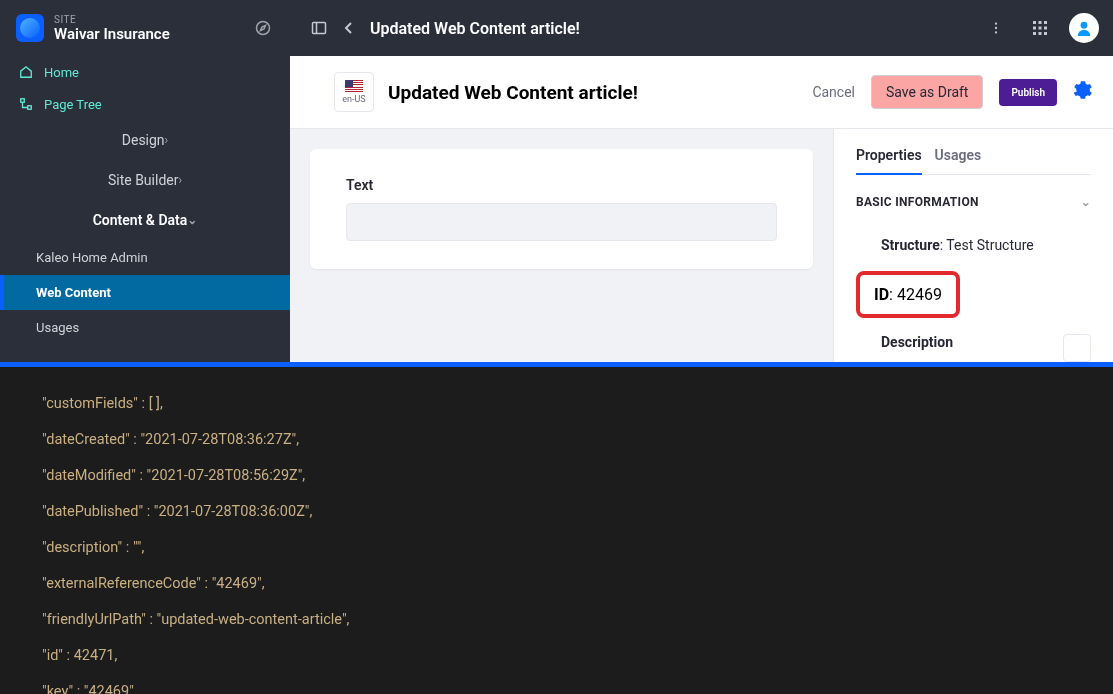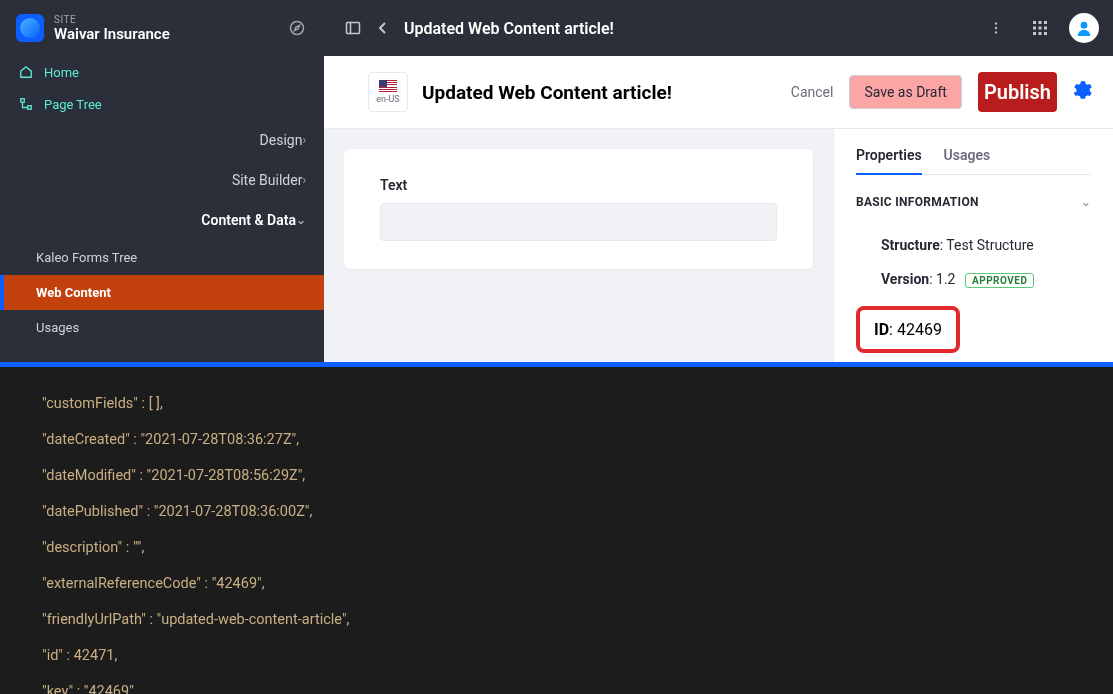--- a/index.html
+++ b/index.html
@@ -1,59 +1,59 @@
 <!DOCTYPE html>
 <html><head>
 <meta charset="utf-8">
 <style>
 * { margin: 0; padding: 0; box-sizing: border-box; font-family: -apple-system, BlinkMacSystemFont, "Segoe UI", Roboto, sans-serif; }
 body { width: 1113px; height: 694px; overflow: hidden; display: flex; flex-direction: column; }
 .app-top { display: flex; height: 362px; }
-.sidebar { width: 324px; background: #2b2f3a; color: #fff; display: flex; flex-direction: column; position: relative; }
+.sidebar { width: 290px; background: #2b2f3a; color: #fff; display: flex; flex-direction: column; position: relative; }
 .site-header { display: flex; align-items: center; padding: 12px 16px; height: 56px; }
 .site-logo { width: 28px; height: 28px; border-radius: 6px; background: #0b5fff; display: flex; align-items: center; justify-content: center; margin-right: 10px; position: relative; }
 .site-logo::after { content: ""; width: 20px; height: 20px; border-radius: 50%; background: linear-gradient(135deg, #4db5ff 0%, #0b5fff 100%); }
 .site-text { flex: 1; }
 .site-label { font-size: 10px; text-transform: uppercase; letter-spacing: 0.5px; color: #a0a3ab; }
 .site-name { font-size: 15px; font-weight: 600; }
 .site-action { width: 22px; height: 22px; display: flex; align-items: center; justify-content: center; color: #a0a3ab; cursor: pointer; }
 .side-item { display: flex; align-items: center; padding: 8px 18px; font-size: 13px; color: #5eead4; cursor: pointer; }
 .side-item .ic { width: 16px; height: 16px; margin-right: 10px; display: flex; align-items: center; justify-content: center; }
-.side-section { display: flex; align-items: center; justify-content: flex-end; padding: 12px 18px; font-size: 14px; color: #d0d2d8; cursor: pointer; }
+.side-section { display: flex; align-items: center; justify-content: center; padding: 12px 18px; font-size: 14px; color: #d0d2d8; cursor: pointer; }
 .side-section.active { font-weight: 600; color: #fff; }
 .side-sub { padding: 10px 18px 10px 36px; font-size: 13px; color: #d0d2d8; cursor: pointer; }
-.side-sub.active { font-weight: 700; color: #fff; border-left: 4px solid #0b5fff; padding-left: 32px; background: #c2410c; }
+.side-sub.active { font-weight: 700; color: #fff; border-left: 4px solid #0b5fff; padding-left: 32px; background: #0369a1; }
 .chev { font-size: 12px; color: #a0a3ab; }
 
 .main { flex: 1; display: flex; flex-direction: column; background: #f1f2f5; }
 .topbar { height: 56px; background: #2b2f3a; display: flex; align-items: center; padding: 0 14px; color: #fff; }
 .topbar .tb-btn { width: 30px; height: 30px; display: flex; align-items: center; justify-content: center; cursor: pointer; color: #c5c8d0; }
 .topbar .title { font-size: 16px; font-weight: 600; margin-left: 6px; flex: 1; }
 .topbar .right { display: flex; align-items: center; gap: 14px; }
 .topbar .avatar { width: 30px; height: 30px; border-radius: 50%; background: #fff; display: flex; align-items: center; justify-content: center; }
 
 .action-row { background: #fff; padding: 16px 20px; display: flex; align-items: center; gap: 14px; border-bottom: 1px solid #e7e7ed; }
 .locale-badge { width: 40px; height: 40px; border: 1px solid #e7e7ed; border-radius: 4px; display: flex; flex-direction: column; align-items: center; justify-content: center; font-size: 9px; color: #6b6c7e; cursor: pointer; margin-left: 24px; }
 .flag { width: 18px; height: 12px; background: linear-gradient(to bottom, #b22234 0%, #b22234 8%, #fff 8%, #fff 15%, #b22234 15%, #b22234 23%, #fff 23%, #fff 31%, #b22234 31%, #b22234 38%, #fff 38%, #fff 46%, #b22234 46%, #b22234 54%, #fff 54%, #fff 62%, #b22234 62%, #b22234 69%, #fff 69%, #fff 77%, #b22234 77%, #b22234 85%, #fff 85%, #fff 92%, #b22234 92%); position: relative; display: inline-block; margin-bottom: 2px; }
 .flag::before { content: ""; position: absolute; left: 0; top: 0; width: 8px; height: 6.5px; background: #3c3b6e; }
 .page-title { font-size: 19px; font-weight: 700; flex: 1; }
 .action-btns { display: flex; align-items: center; gap: 16px; }
 .btn-link { color: #6b6c7e; cursor: pointer; font-size: 14px; }
 .btn-outline { padding: 8px 14px; border: 1px solid #cdced9; border-radius: 4px; background: #fca5a5; font-size: 14px; color: #272833; cursor: pointer; }
-.btn-primary { padding: 8px 6px; border-radius: 4px; background: #b91c1c; color: #fff; border: none; font-size: 20px; font-weight: 600; cursor: pointer; }
+.btn-primary { padding: 8px 12px; border-radius: 4px; background: #4c1d95; color: #fff; border: none; font-size: 10px; font-weight: 600; cursor: pointer; }
 .gear { font-size: 18px; color: #0b5fff; cursor: pointer; }
 
 .content-row { display: flex; flex: 1; overflow: hidden; }
 .editor-area { flex: 1; padding: 20px; overflow: auto; }
 .editor-card { background: #fff; border-radius: 6px; padding: 28px 36px; box-shadow: 0 1px 2px rgba(0,0,0,0.05); }
 .field-label { font-size: 14px; font-weight: 600; color: #272833; margin-bottom: 10px; }
 .text-input { width: 100%; height: 38px; background: #f1f2f5; border: 1px solid #e7e7ed; border-radius: 4px; padding: 0 12px; }
 
 .props-panel { width: 280px; background: #fff; border-left: 1px solid #e7e7ed; padding: 18px 22px; overflow: auto; }
-.tabs { display: flex; gap: 22px; border-bottom: 1px solid #e7e7ed; margin-bottom: 20px; }
+.tabs { display: flex; gap: 13px; border-bottom: 1px solid #e7e7ed; margin-bottom: 20px; }
 .tab { font-size: 14px; font-weight: 600; padding-bottom: 10px; cursor: pointer; color: #6b6c7e; }
 .tab.active { color: #272833; border-bottom: 2px solid #0b5fff; margin-bottom: -1px; }
 .section-head { font-size: 12px; font-weight: 700; letter-spacing: 0.3px; color: #272833; display: flex; justify-content: space-between; align-items: center; margin-bottom: 28px; }
 .prop-line { font-size: 14px; margin-bottom: 18px; color: #272833; margin-left: 25px; }
 .prop-line .pl-label { font-weight: 700; }
 .badge { display: inline-block; font-size: 10px; font-weight: 700; color: #287d3c; border: 1px solid #5aca75; border-radius: 3px; padding: 1px 6px; margin-left: 6px; letter-spacing: 0.5px; }
 .hl-box { border: 4px solid #e2292d; border-radius: 8px; padding: 10px 14px; display: inline-block; margin-bottom: 16px; }
 .hl-box .pl-label { font-weight: 700; }
 .desc-label { font-size: 14px; font-weight: 700; }
 .locale-small { width: 28px; height: 28px; border: 1px solid #e7e7ed; border-radius: 4px; display: inline-flex; align-items: center; justify-content: center; float: right; }
@@ -105,21 +105,21 @@
       <span class="chev">›</span>
     </div>
     <div class="side-section">
       <span>Site Builder</span>
       <span class="chev">›</span>
     </div>
     <div class="side-section active">
       <span>Content &amp; Data</span>
       <span class="chev">⌄</span>
     </div>
-    <div class="side-sub">Kaleo Forms Tree</div>
+    <div class="side-sub">Kaleo Home Admin</div>
     <div class="side-sub active">Web Content</div>
     <div class="side-sub">Usages</div>
   </div>
 
   <div class="main">
     <div class="topbar">
       <div class="tb-btn">
         <svg width="16" height="16" viewBox="0 0 16 16" fill="none" stroke="currentColor" stroke-width="1.5">
             <rect x="1.5" y="2.5" width="13" height="11" rx="1"></rect>
             <line x1="5.5" y1="2.5" x2="5.5" y2="13.5"></line>
@@ -192,24 +192,20 @@
           <div class="tab active">Properties</div>
           <div class="tab">Usages</div>
         </div>
         <div class="section-head">
           <span>BASIC INFORMATION</span>
           <span class="chev">⌄</span>
         </div>
         <div class="prop-line">
           <span class="pl-label">Structure</span>: <span>Test Structure</span>
         </div>
-        <div class="prop-line">
-          <span class="pl-label">Version</span>: <span>1.2</span>
-          <span class="badge">APPROVED</span>
-        </div>
         <div class="hl-box">
           <span class="pl-label">ID</span>: <span>42469</span>
         </div>
         <div class="prop-line">
           <span class="desc-label">Description</span>
           <span class="locale-small"></span>
         </div>
       </div>
     </div>
   </div>

